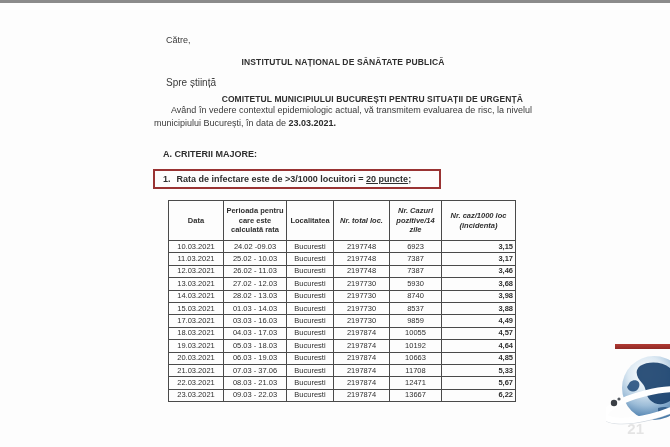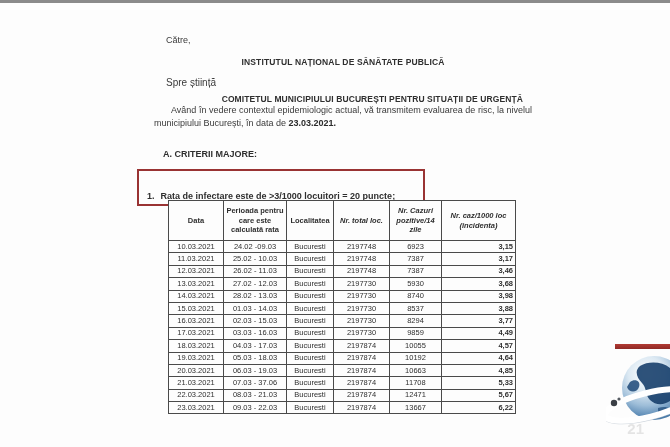--- a/index.html
+++ b/index.html
@@ -13,22 +13,22 @@
   .institution { position:absolute; left:163px; top:57px; width:360px; text-align:center;
     font-size:8.5px; font-weight:bold; letter-spacing:.15px; color:#2f2f2f; }
   .attention { position:absolute; left:166px; top:77px; font-size:10px; color:#3a3a3a;text-align:right; }
   .committee { position:absolute; left:163px; top:94px; width:360px; text-align:right;
     font-size:8.5px; font-weight:bold; letter-spacing:.1px; color:#2f2f2f; }
   .intro { position:absolute; left:146px; top:96px; width:378px; font-size:9px;
     line-height:13px; text-align:justify; text-indent:17px; color:#3a3a3a; margin:8px; }
   .intro b { color:#2b2b2b; }
   .section-a { position:absolute; left:163px; top:149px; font-size:9px; font-weight:bold; color:#2f2f2f; }
 
-  .crit-box { position:absolute; left:137px; top:169px; width:270px;
-    border:2px solid #993333; padding:20px 6px 3px 8px;
+  .crit-box { position:absolute; left:153px; top:169px; width:270px;
+    border:2px solid #993333; padding:3px 6px 3px 8px;
     font-size:9px; font-weight:bold; color:#2f2f2f; white-space:nowrap; }
   .crit-box .num { margin-right:6px; }
   .crit-box .pts { text-decoration:underline; }
 
   .table-wrap { position:absolute; left:168px; top:200px; }
   table { border-collapse:collapse; table-layout:fixed; width:347px; font-size:7.5px; color:#2f2f2f; }
   th, td { border:1px solid #4a4a4a; text-align:center; vertical-align:middle; overflow:hidden; }
   thead th { font-weight:bold; height:37px; line-height:9.5px; padding:1px 2px; background:#fdfdfd; }
   thead th:nth-child(4), thead th:nth-child(5), thead th:nth-child(6) { font-style:italic; }
   tbody td { height:11.4px; padding:0 2px; line-height:10px; }
@@ -122,28 +122,20 @@
           </tr>
           <tr>
             <td>15.03.2021</td>
             <td>01.03 - 14.03</td>
             <td>Bucuresti</td>
             <td>2197730</td>
             <td>8537</td>
             <td>3,88</td>
           </tr>
           <tr>
-            <td>16.03.2021</td>
-            <td>02.03 - 15.03</td>
-            <td>Bucuresti</td>
-            <td>2197730</td>
-            <td>8294</td>
-            <td>3,77</td>
-          </tr>
-          <tr>
             <td>17.03.2021</td>
             <td>03.03 - 16.03</td>
             <td>Bucuresti</td>
             <td>2197730</td>
             <td>9859</td>
             <td>4,49</td>
           </tr>
           <tr>
             <td>18.03.2021</td>
             <td>04.03 - 17.03</td>

